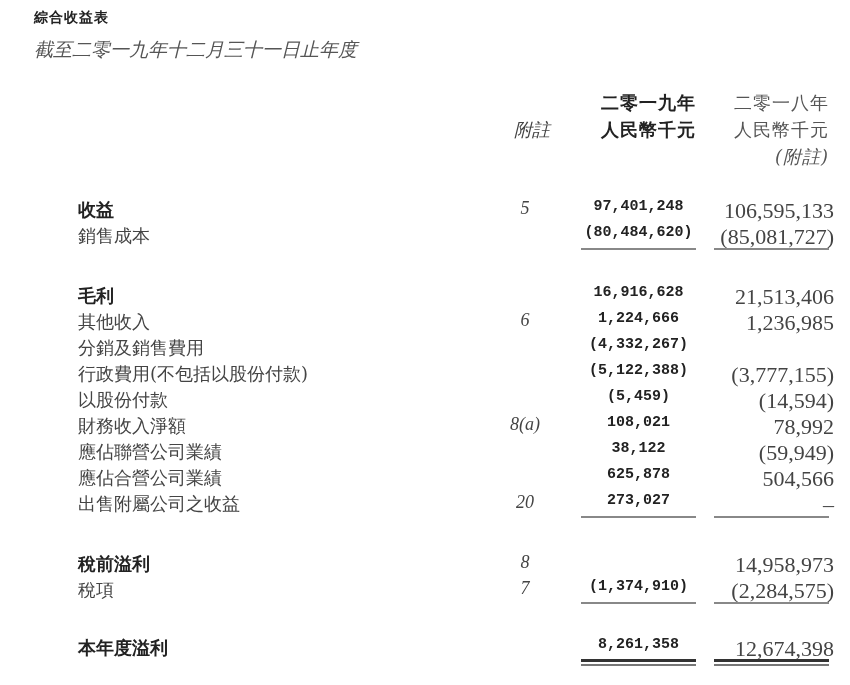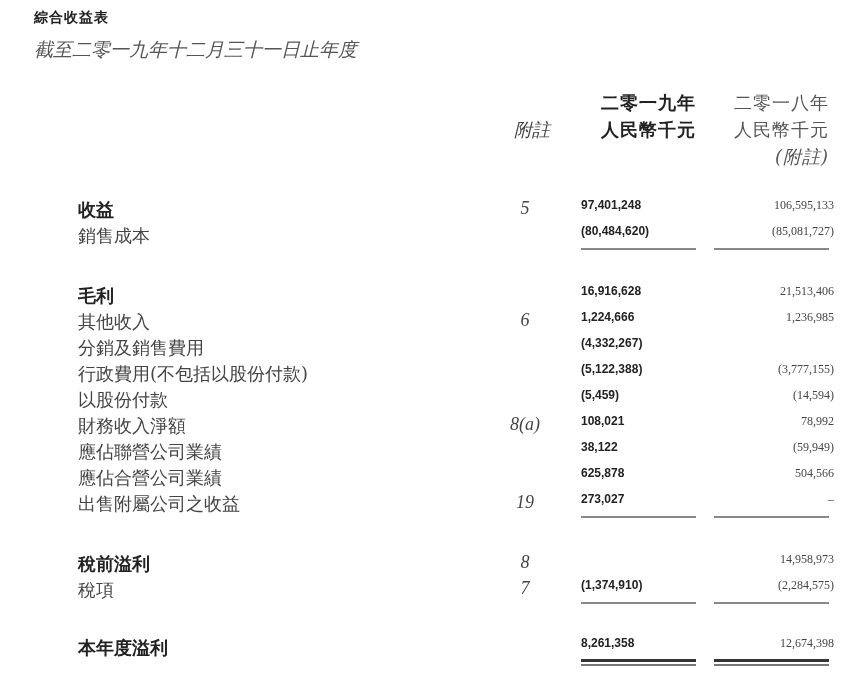--- a/index.html
+++ b/index.html
@@ -35,27 +35,27 @@
     }
     .row.bold .label {
       font-family: "DejaVu Sans", "Liberation Sans", sans-serif; font-weight: bold; color: #222;
     }
     .row .nt {
       position: absolute; left: 490px; width: 70px; text-align: center; top: 0;
       font-size: 18px; font-style: italic; color: #444;
       font-family: "Liberation Serif", serif;
     }
     .row .cur {
-      position: absolute; left: 581px; width: 115px; text-align: left; top: 0;
-      font-size: 12px; font-weight: bold; color: #222;
-      font-family: Liberation Sans, sans-serif;
+      position: absolute; left: 581px; width: 115px; text-align: center; top: 0;
+      font-size: 15px; font-weight: bold; color: #222;
+      font-family: Liberation Mono, monospace;
     }
     .row .prev {
       position: absolute; left: 714px; width: 120px; text-align: right; top: 0;
-      font-size: 12px; color: #444;
+      font-size: 22px; color: #444;
       font-family: "Liberation Serif", serif;
     }
     .rule { position: absolute; height: 2px; background: #888; }
     .rule.c { left: 581px; width: 115px; }
     .rule.p { left: 714px; width: 115px; }
     .dbl { position: absolute; height: 7px; border-top: 3px solid #333; border-bottom: 2px solid #777; box-sizing: border-box; }
     .dbl.c { left: 581px; width: 115px; }
     .dbl.p { left: 714px; width: 115px; }
   </style>
 </head>
@@ -129,21 +129,21 @@
   <span class="prev">(59,949)</span>
 </div>
 <div class="row" style="top:466px">
   <span class="label">應佔合營公司業績</span>
   <span class="nt"></span>
   <span class="cur">625,878</span>
   <span class="prev">504,566</span>
 </div>
 <div class="row" style="top:492px">
   <span class="label">出售附屬公司之收益</span>
-  <span class="nt">19</span>
+  <span class="nt">20</span>
   <span class="cur">273,027</span>
   <span class="prev">–</span>
 </div>
 <div class="rule c" style="top:516px"></div>
 <div class="rule p" style="top:516px"></div>
 
 <div class="row bold" style="top:552px">
   <span class="label">稅前溢利</span>
   <span class="nt">8</span>
   <span class="prev">14,958,973</span>

